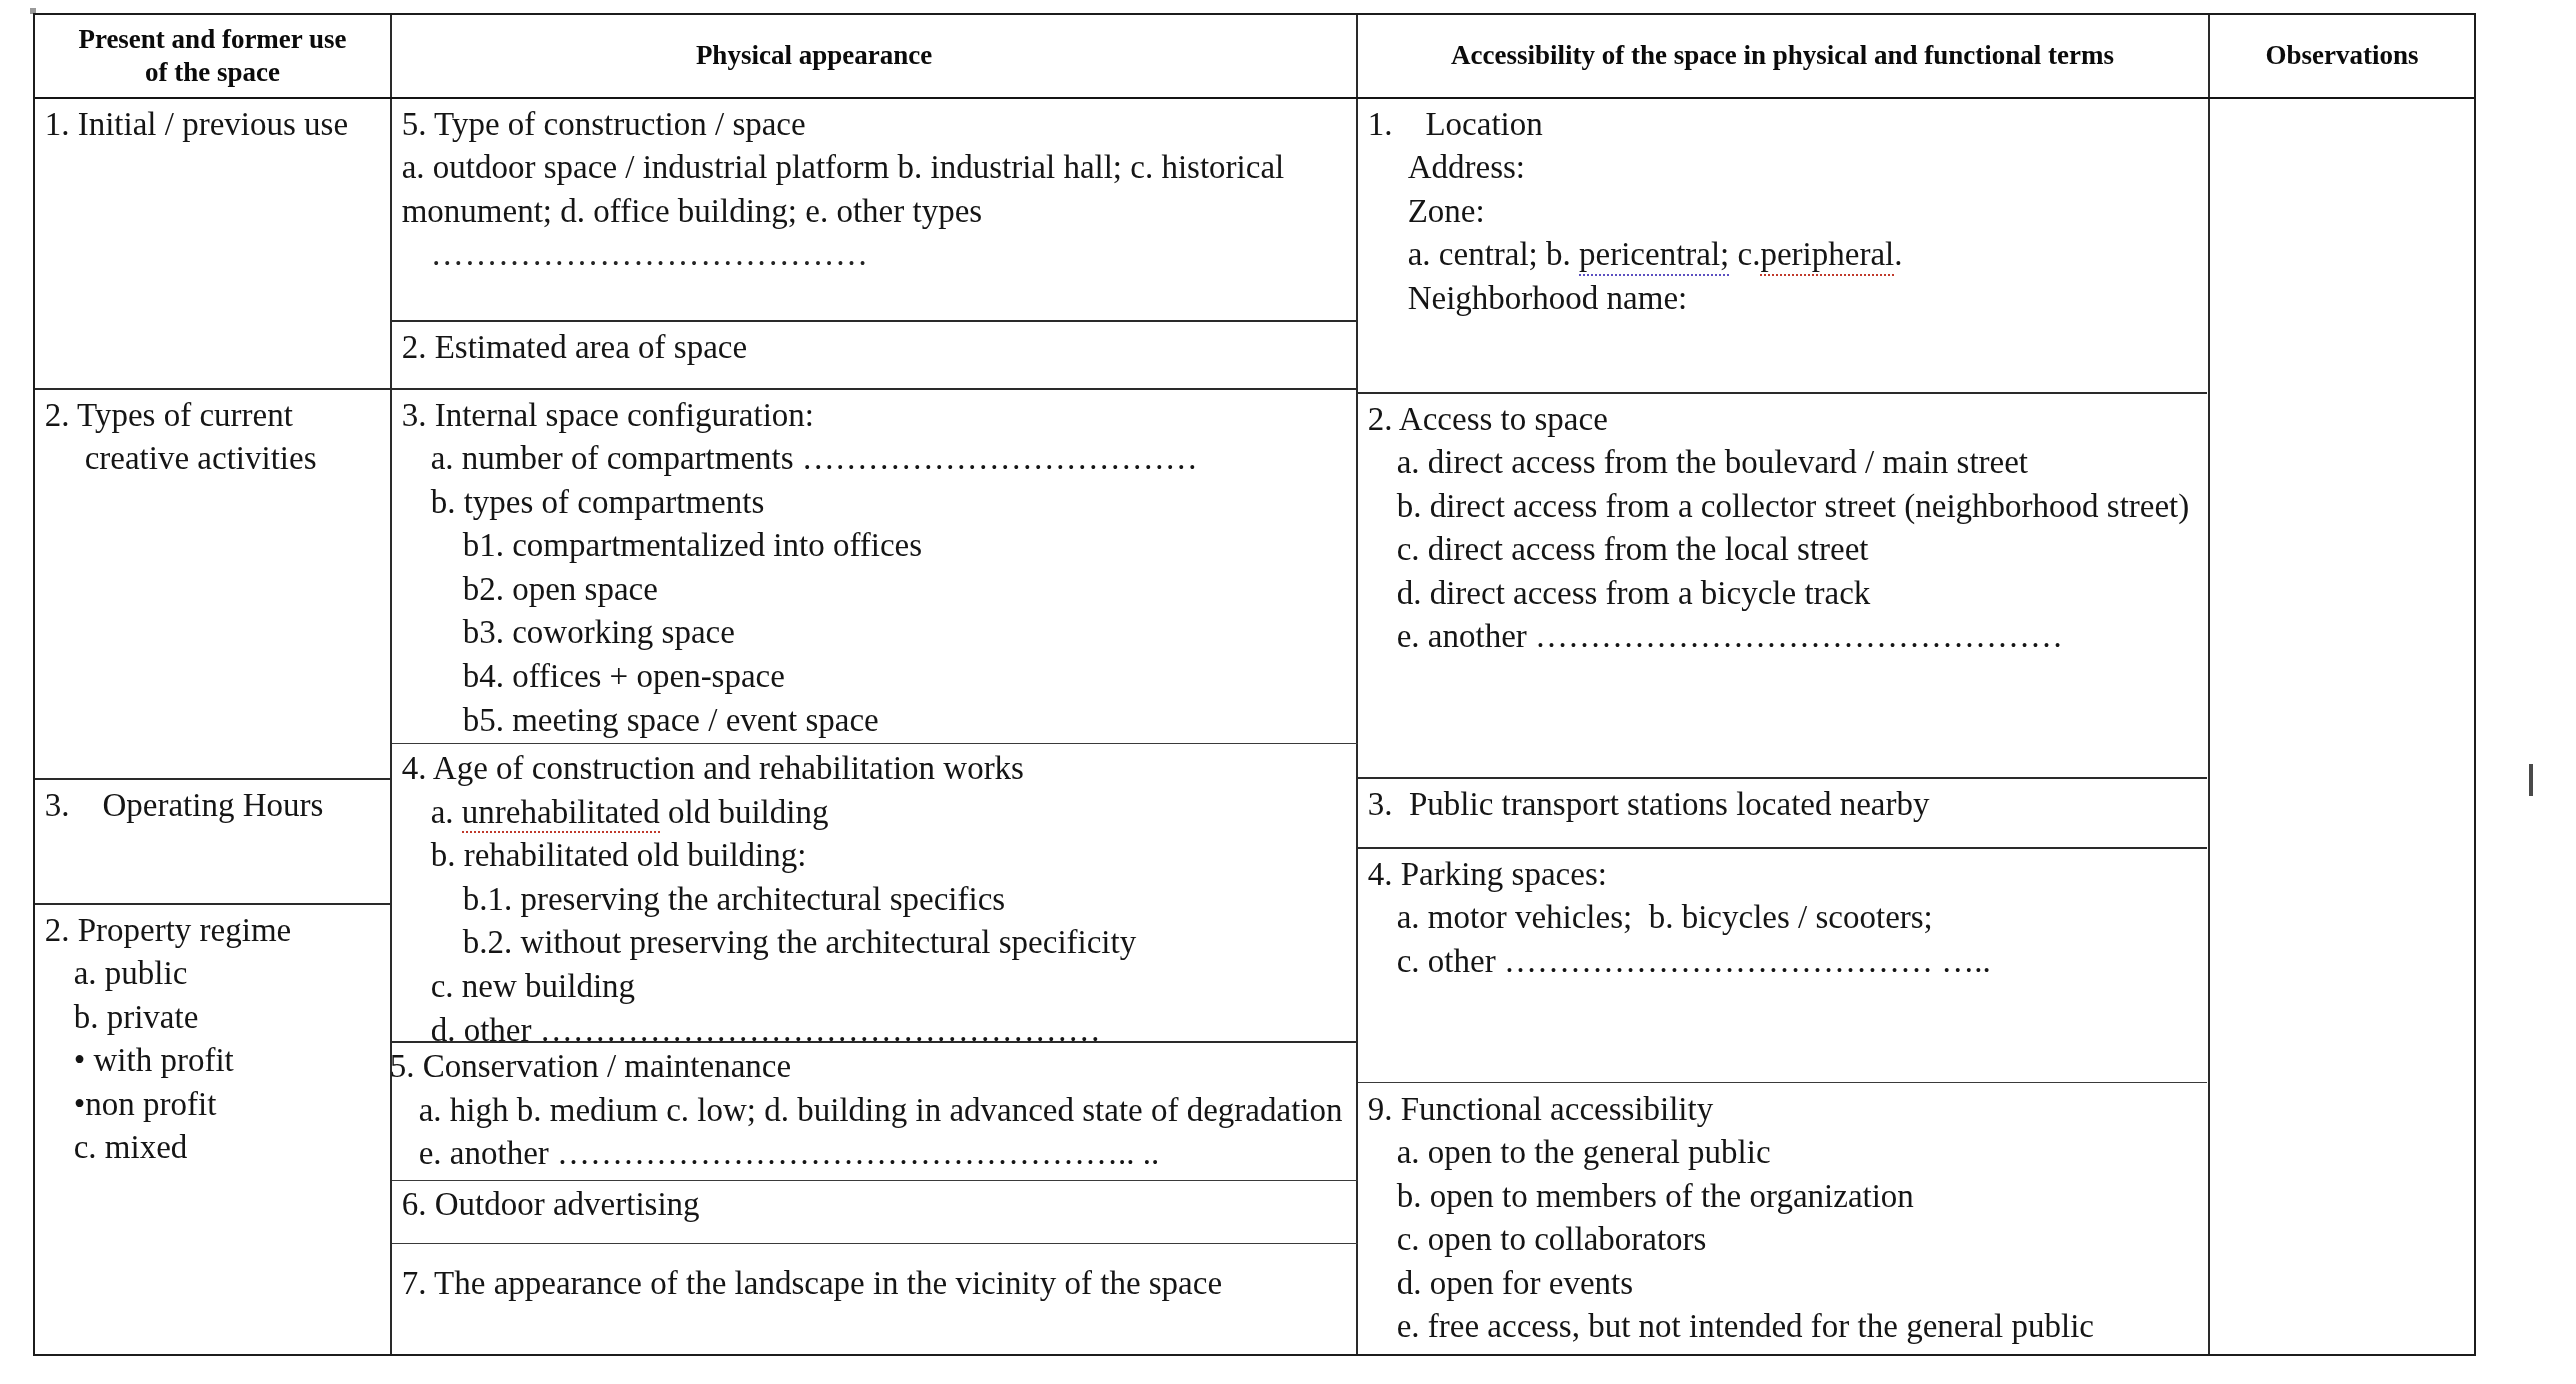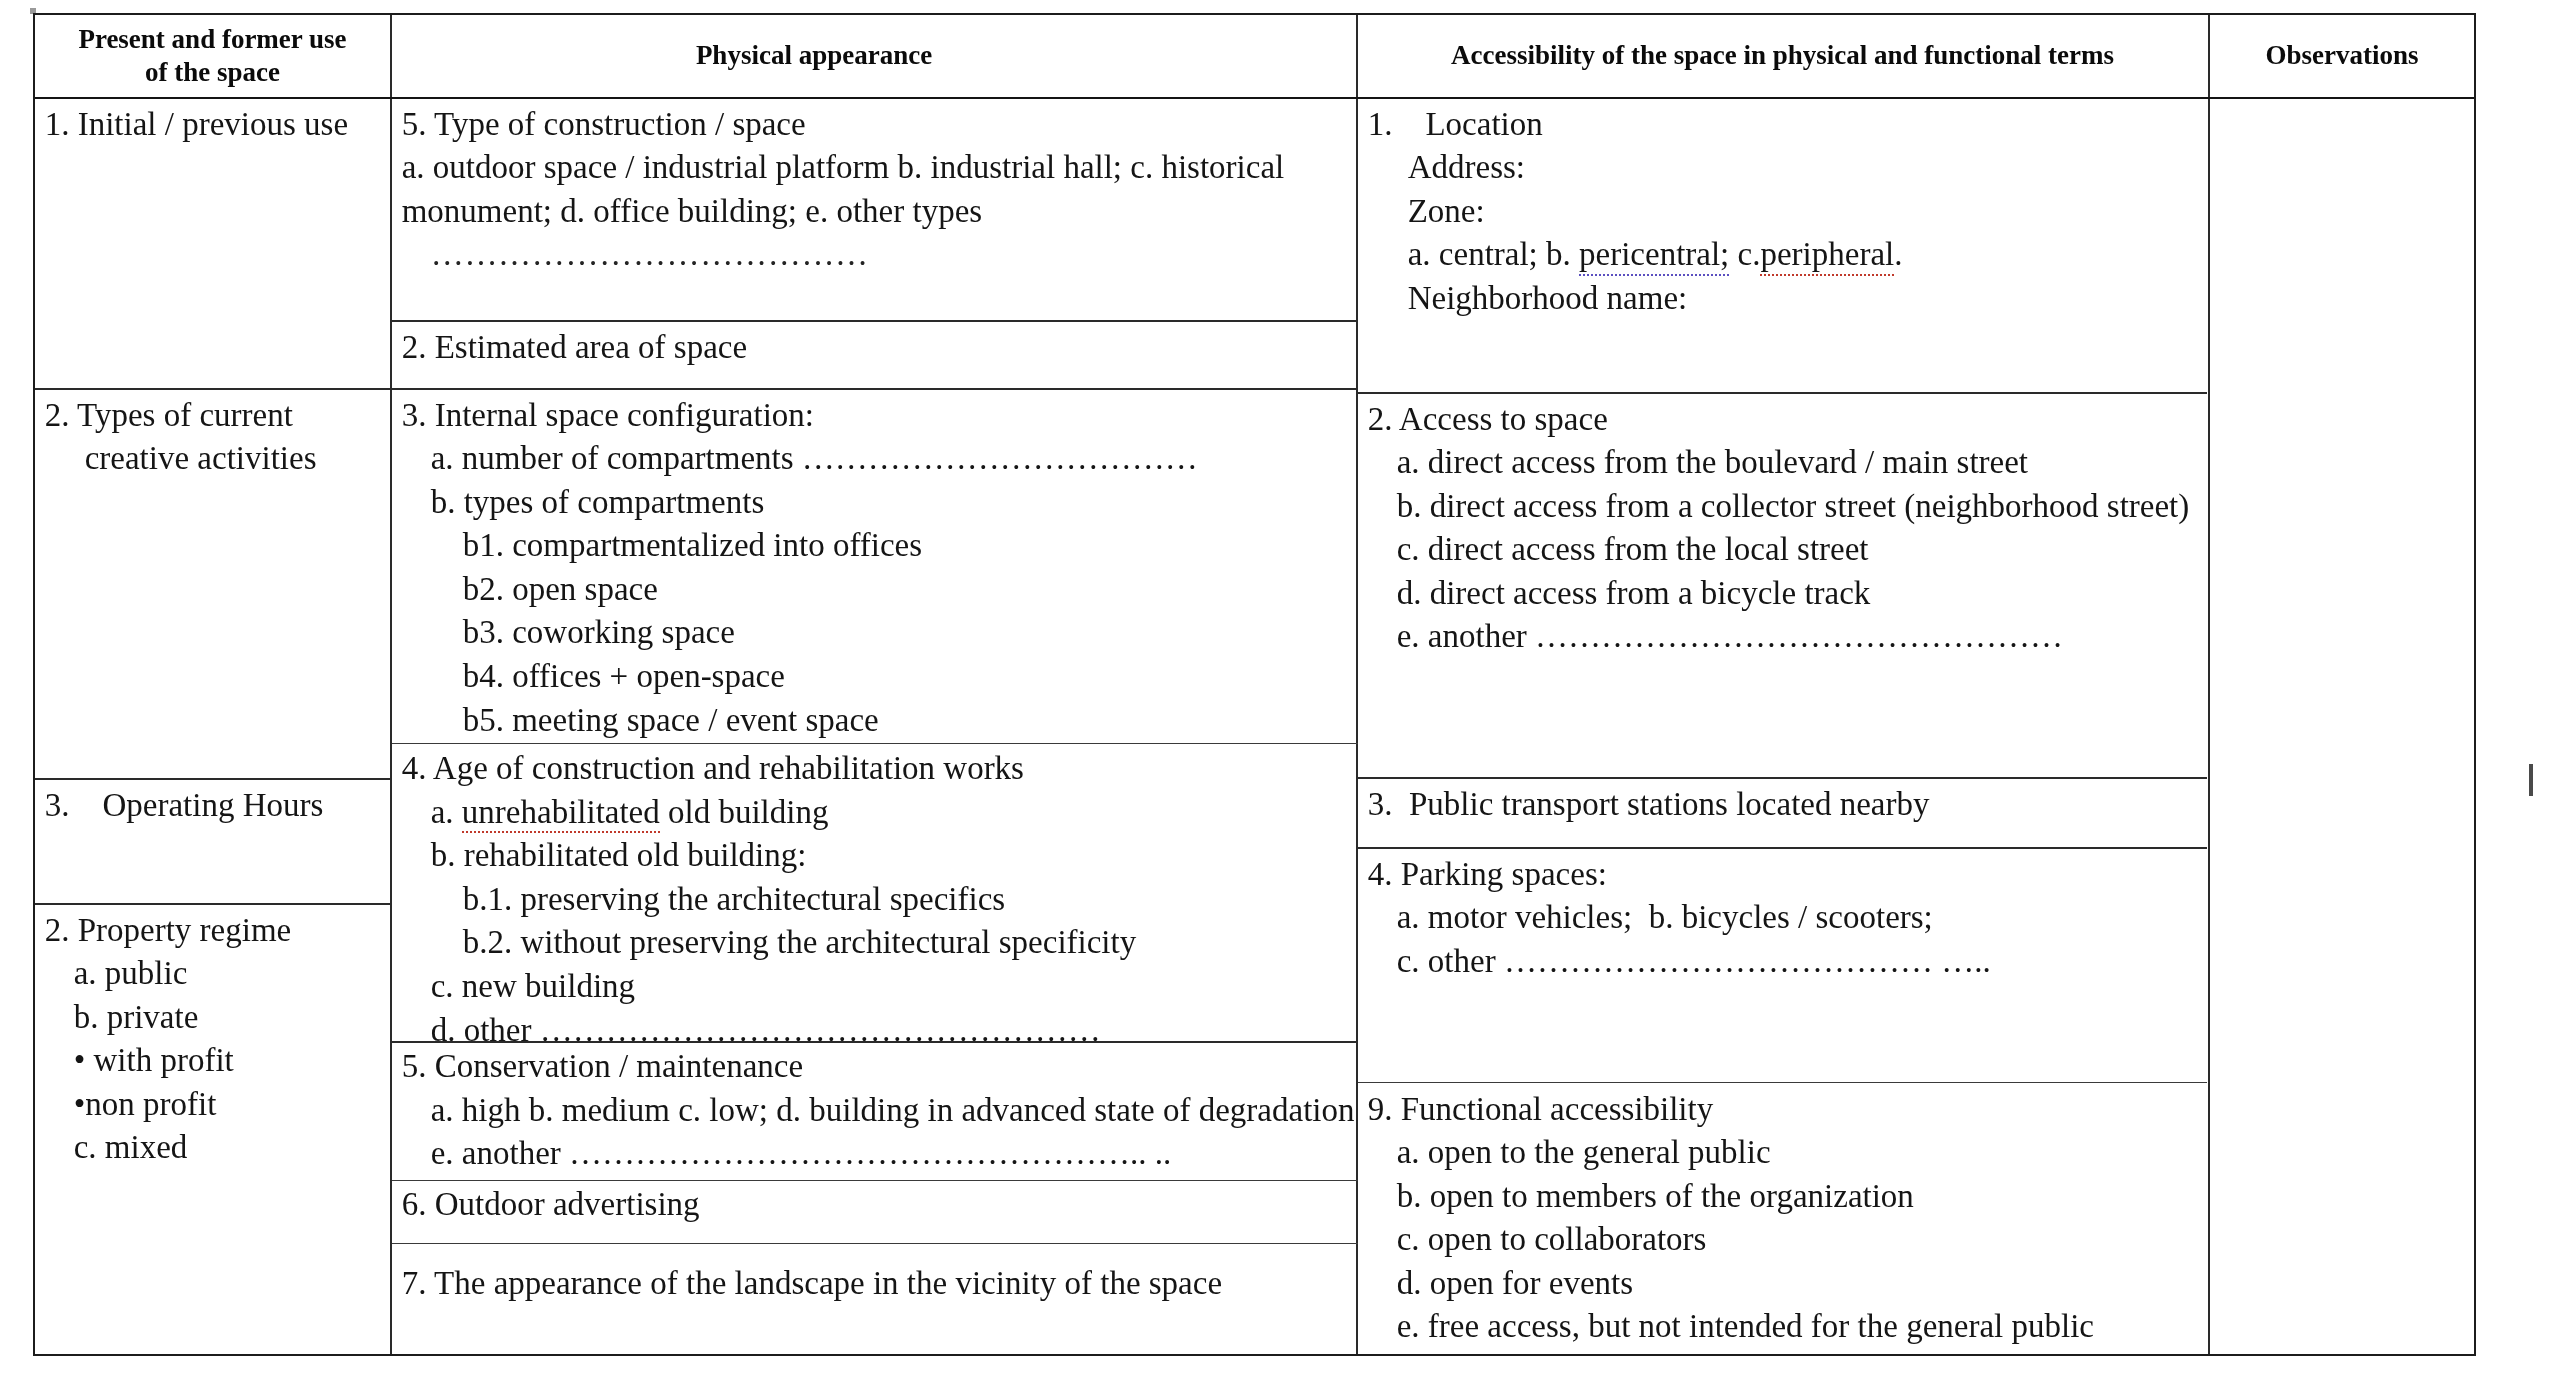--- a/index.html
+++ b/index.html
@@ -175,21 +175,21 @@
     <div class="cell" style="left:357px;top:730px;width:964px;height:296px;padding-top:2.8px;">
       <span class="ln i1">4. Age of construction and rehabilitation works</span>
       <span class="ln i2"><span>a. </span><span class="sp-red">unrehabilitated</span><span> old building</span></span>
       <span class="ln i2">b. rehabilitated old building:</span>
       <span class="ln i3">b.1. preserving the architectural specifics</span>
       <span class="ln i3">b.2. without preserving the architectural specificity</span>
       <span class="ln i2">c. new building</span>
       <span class="ln i2">d. other ……………………………………………</span>
     </div>
 
-    <div class="cell" style="left:357px;top:1028px;width:964px;height:137px;padding-top:2.8px;">
+    <div class="cell" style="left:345px;top:1028px;width:964px;height:137px;padding-top:2.8px;">
       <span class="ln i1">5. Conservation / maintenance</span>
       <span class="ln i2">a. high b. medium c. low; d. building in advanced state of degradation;</span>
       <span class="ln i2">e. another …………………………………………….. ..</span>
     </div>
 
     <div class="cell" style="left:357px;top:1167px;width:964px;height:62px;padding-top:1.4px;">
       <span class="ln i1">6. Outdoor advertising</span>
     </div>
 
     <div class="cell" style="left:357px;top:1231px;width:964px;height:108px;padding-top:16.6px;">

